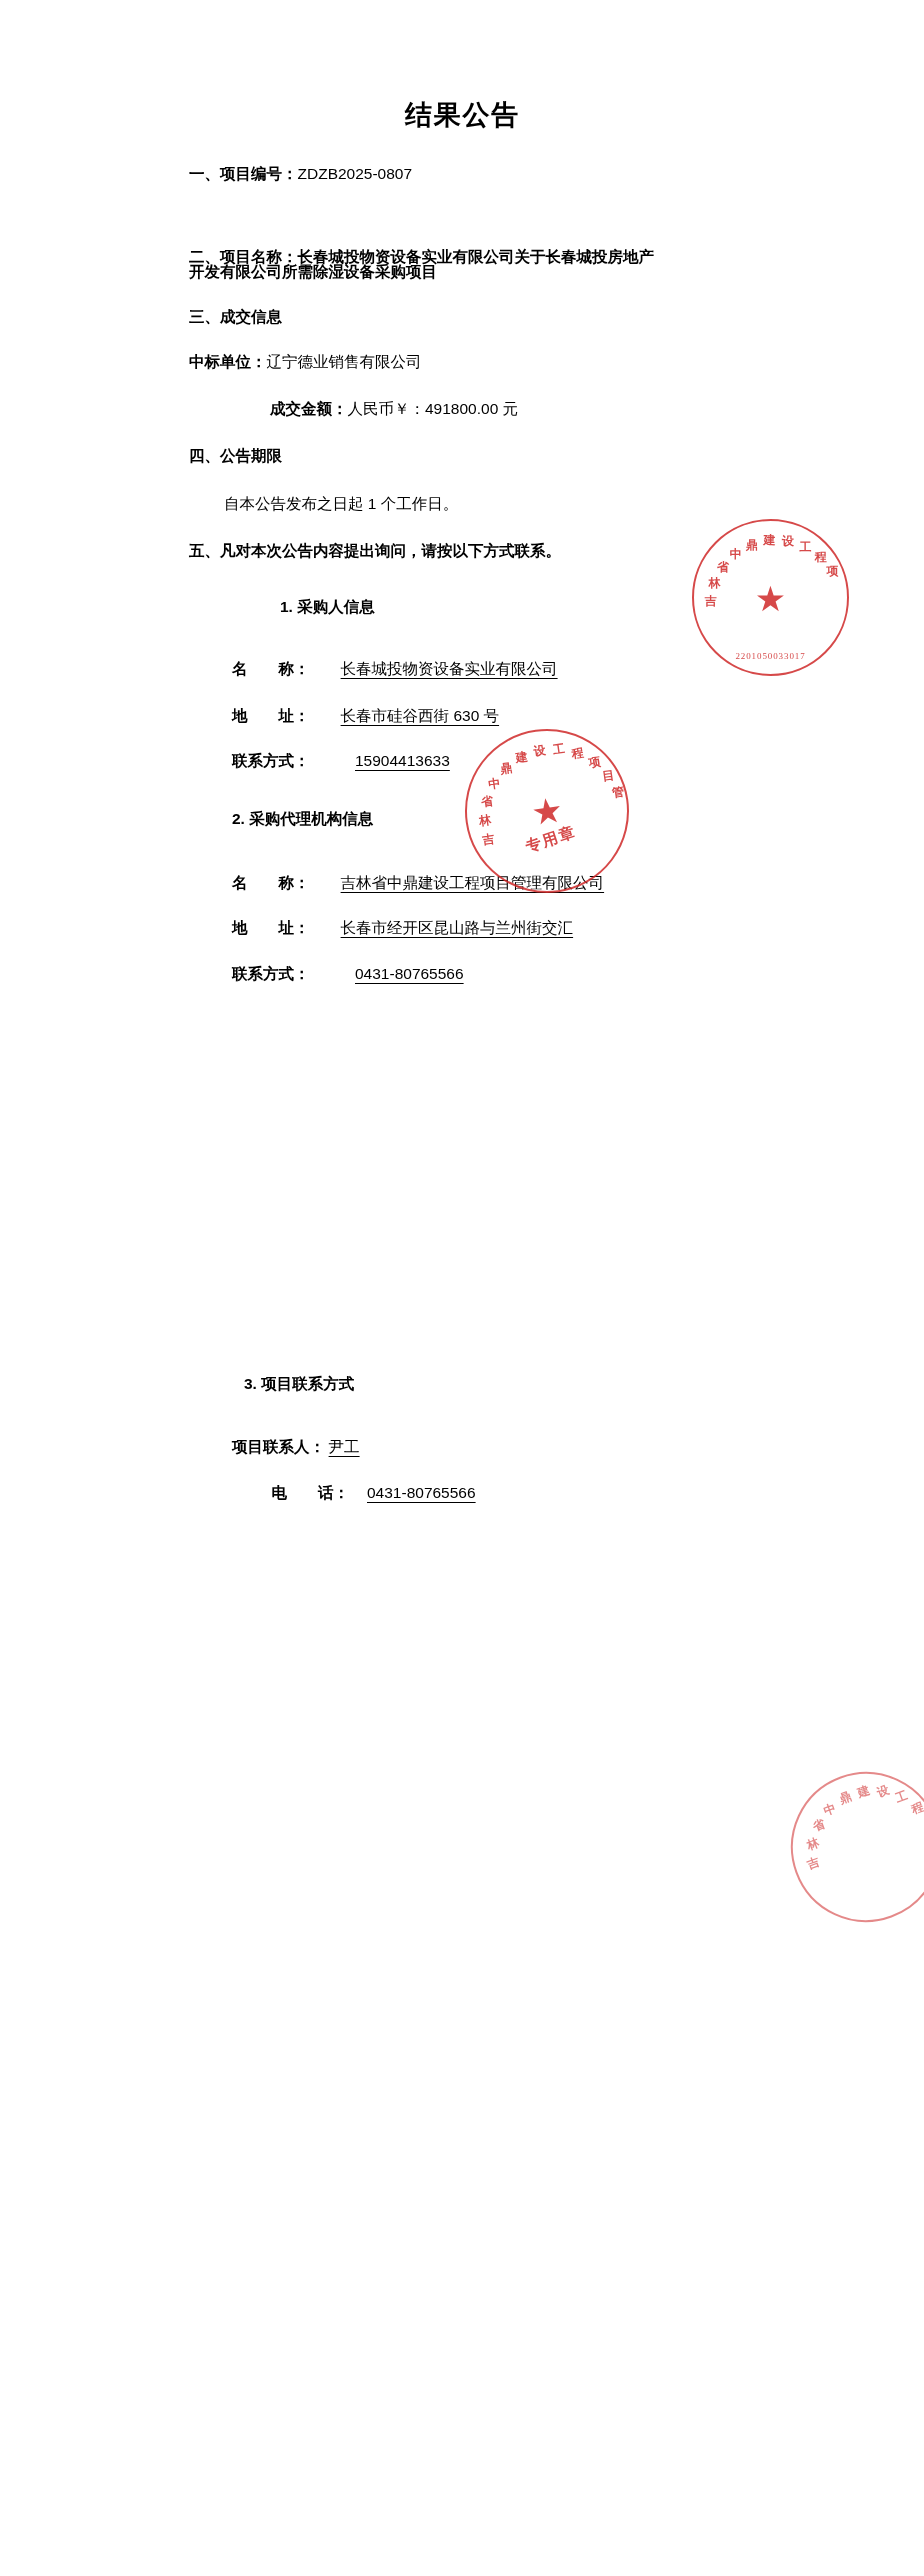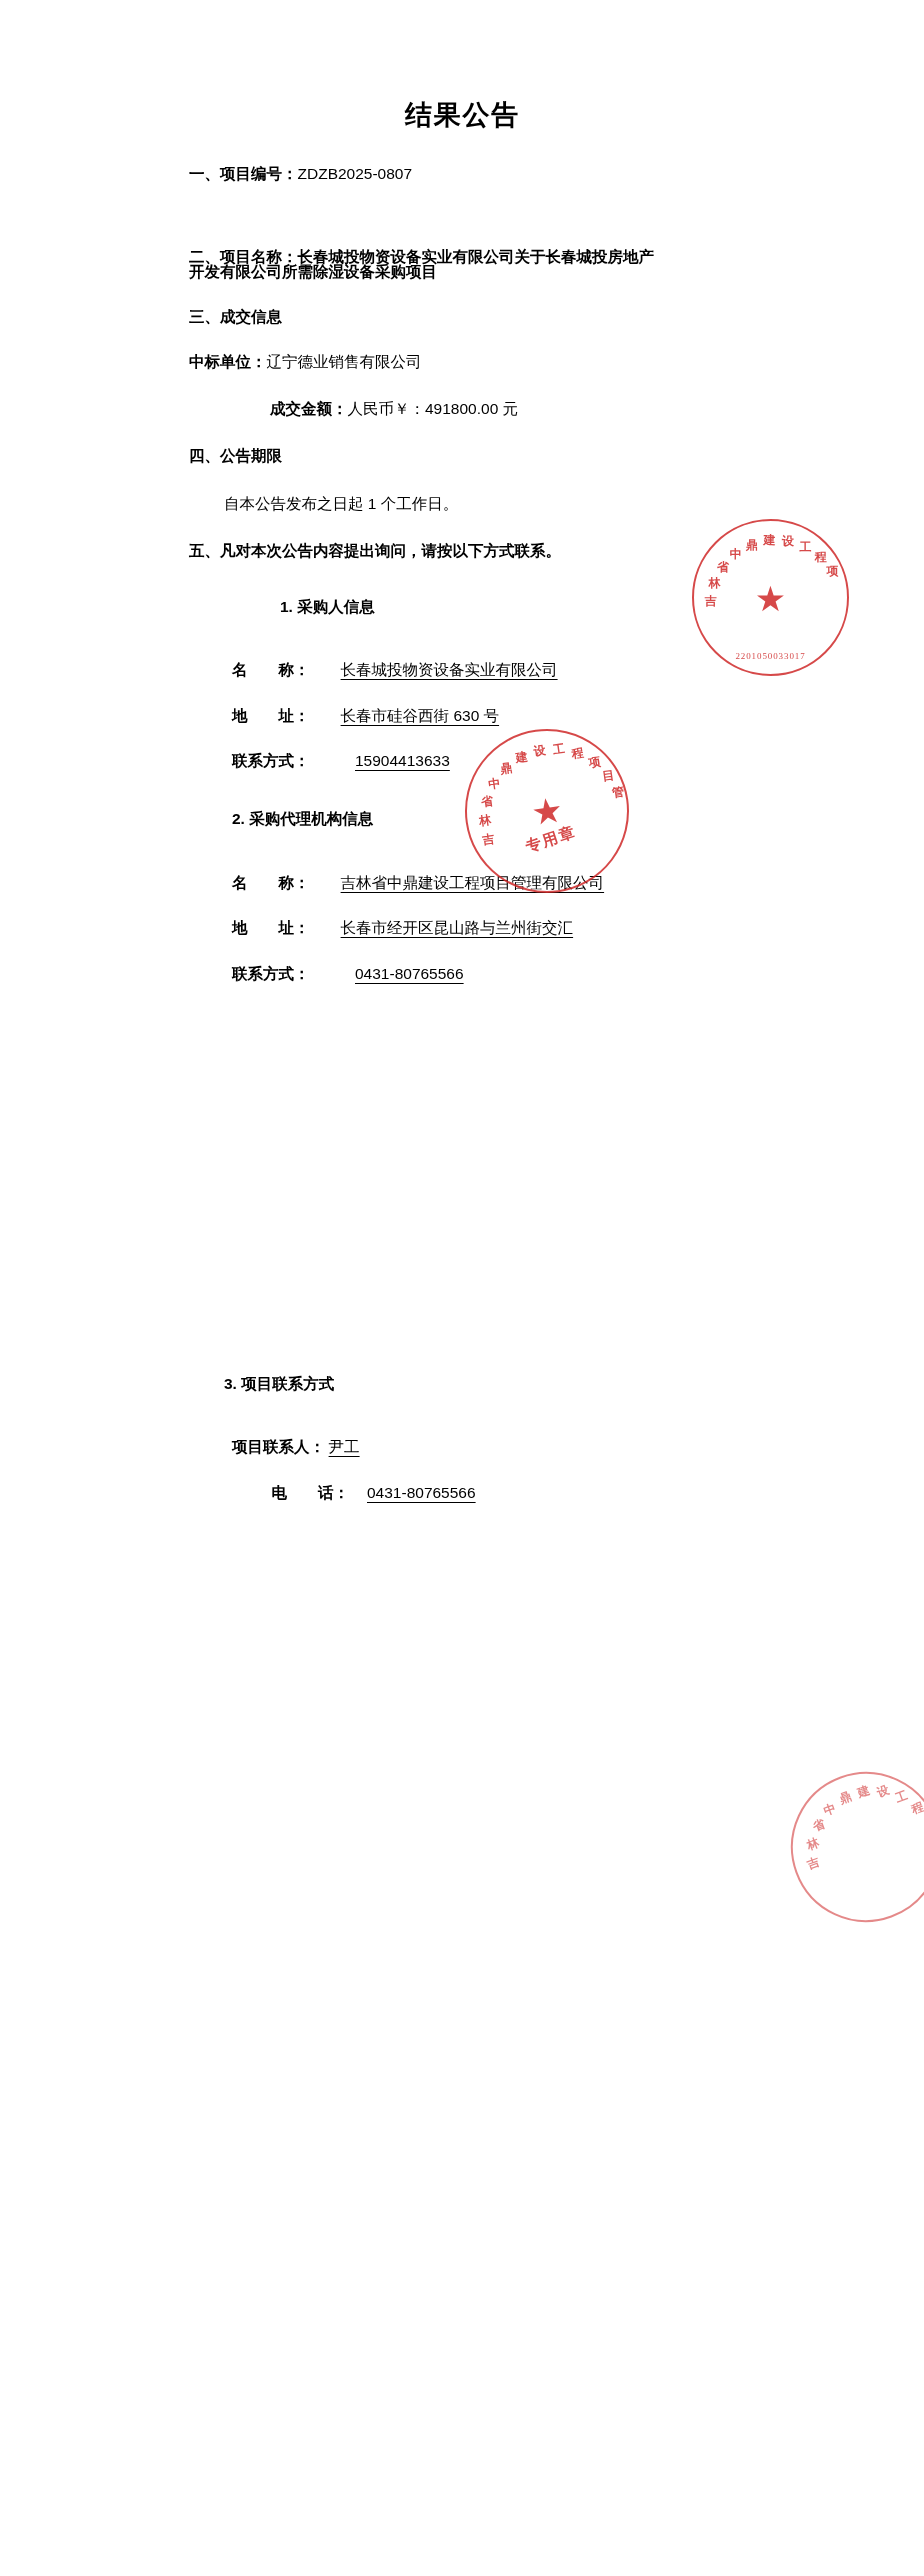--- a/index.html
+++ b/index.html
@@ -161,21 +161,21 @@
       <span class="bold">成交金额：</span><span>人民币￥：491800.00 元</span>
     </div>
 
     <div class="line bold" style="left:189px; top:446px;">四、公告期限</div>
     <div class="line" style="left:224px; top:494px;">自本公告发布之日起 1 个工作日。</div>
 
     <div class="line bold" style="left:189px; top:541px;">五、凡对本次公告内容提出询问，请按以下方式联系。</div>
 
     <div class="line bold" style="left:232px; top:597px;margin-left:48px;">1. 采购人信息</div>
 
-    <div class="line" style="left:232px; top:660px;">
+    <div class="line" style="left:232px; top:660px;font-family:Liberation Mono, monospace;">
       <span class="bold field-label" style="width:105px;">名　　称：</span><span class="u">长春城投物资设备实业有限公司</span>
     </div>
 
     <div class="line" style="left:232px; top:706px;">
       <span class="bold field-label" style="width:105px;">地　　址：</span><span class="u" style="padding-right:55px;">长春市硅谷西街 630 号</span>
     </div>
 
     <div class="line" style="left:232px; top:751px;">
       <span class="bold field-label" style="width:105px;">联系方式：</span><span class="u" style="padding-left:18px; padding-right:73px;">15904413633</span>
     </div>
@@ -187,21 +187,21 @@
     </div>
 
     <div class="line" style="left:232px; top:918px;">
       <span class="bold field-label" style="width:105px;">地　　址：</span><span class="u" style="padding-right:36px;">长春市经开区昆山路与兰州街交汇</span>
     </div>
 
     <div class="line" style="left:232px; top:964px;">
       <span class="bold field-label" style="width:105px;">联系方式：</span><span class="u" style="padding-left:18px; padding-right:55px;">0431-80765566</span>
     </div>
 
-    <div class="line bold" style="left:224px; top:1374px;text-align:right;">3. 项目联系方式</div>
+    <div class="line bold" style="left:244px; top:1374px;text-align:right;">3. 项目联系方式</div>
 
     <div class="line" style="left:232px; top:1437px;">
       <span class="bold field-label">项目联系人：</span><span class="u" style="padding-right:82px;text-align:right;">尹工</span>
     </div>
 
     <div class="line" style="left:244px; top:1483px;text-align:right;">
       <span class="bold field-label" style="width:105px;">电　　话：</span><span class="u" style="padding-left:18px; padding-right:55px;">0431-80765566</span>
     </div>
 
     <div class="seal seal1">

